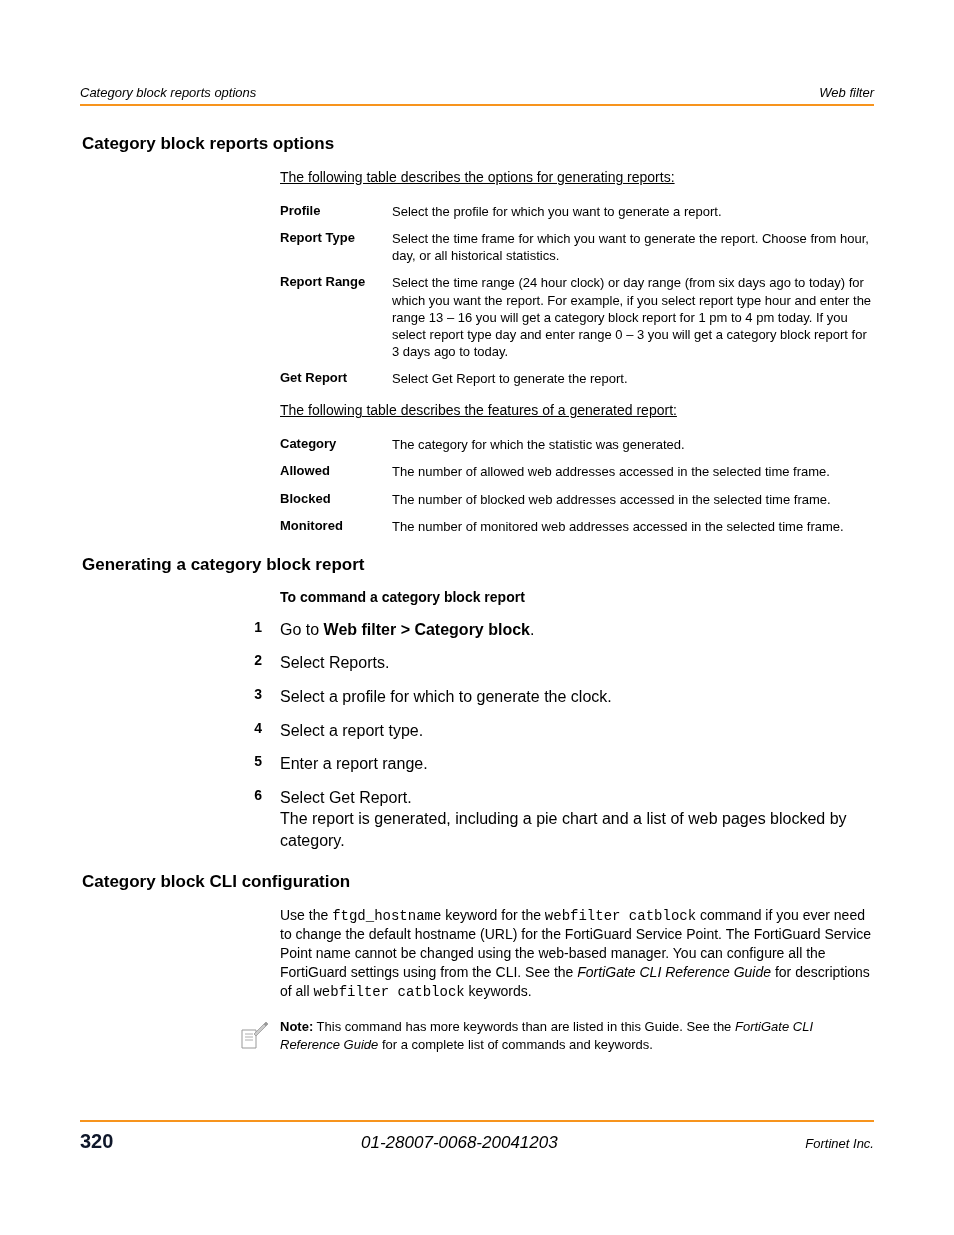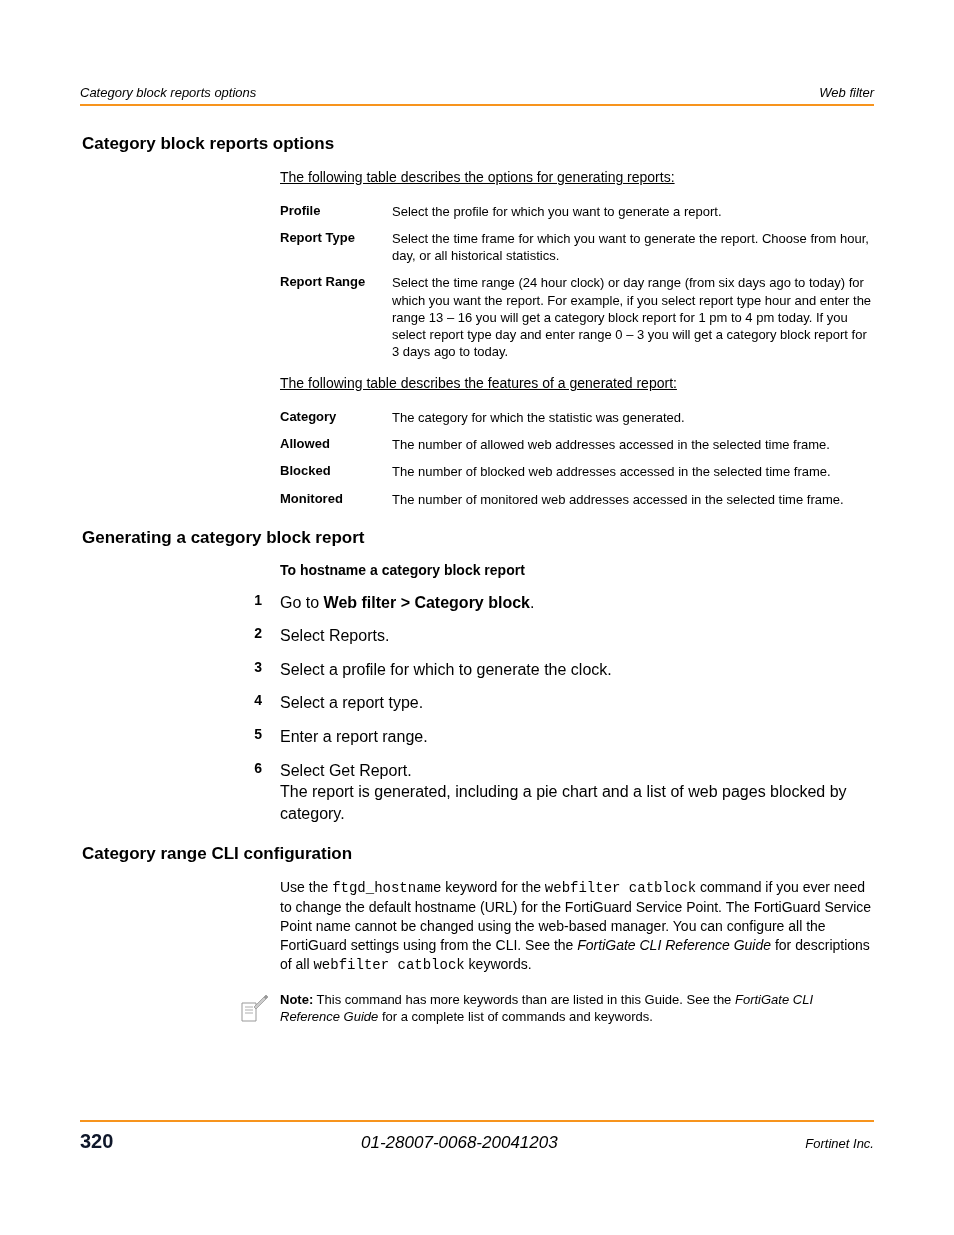--- a/index.html
+++ b/index.html
@@ -162,20 +162,24 @@
         <div class="opt-desc">Select the profile for which you want to generate a report.</div>
       </div>
       <div class="opt-row">
         <div class="opt-label">Report Type</div>
         <div class="opt-desc">Select the time frame for which you want to generate the report. Choose from hour, day, or all historical statistics.</div>
       </div>
       <div class="opt-row">
         <div class="opt-label">Report Range</div>
         <div class="opt-desc">Select the time range (24 hour clock) or day range (from six days ago to today) for which you want the report. For example, if you select report type hour and enter the range 13 – 16 you will get a category block report for 1 pm to 4 pm today. If you select report type day and enter range 0 – 3 you will get a category block report for 3 days ago to today.</div>
       </div>
+      <div class="opt-row">
+        <div class="opt-label">Get Report</div>
+        <div class="opt-desc">Select Get Report to generate the report.</div>
+      </div>
     </div>
 
     <p class="intro">The following table describes the features of a generated report:</p>
 
     <div class="opt-table">
       <div class="opt-row">
         <div class="opt-label">Category</div>
         <div class="opt-desc">The category for which the statistic was generated.</div>
       </div>
       <div class="opt-row">
@@ -186,21 +190,21 @@
         <div class="opt-label">Blocked</div>
         <div class="opt-desc">The number of blocked web addresses accessed in the selected time frame.</div>
       </div>
       <div class="opt-row">
         <div class="opt-label">Monitored</div>
         <div class="opt-desc">The number of monitored web addresses accessed in the selected time frame.</div>
       </div>
     </div>
 
     <h2>Generating a category block report</h2>
-    <p class="proc-heading">To hostname a category block report</p>
+    <p class="proc-heading">To command a category block report</p>
 
     <div class="step-row">
       <div class="step-num">1</div>
       <div class="step-text"><span>Go to </span><span class="b">Web filter &gt; Category block</span><span>.</span></div>
     </div>
     <div class="step-row">
       <div class="step-num">2</div>
       <div class="step-text">Select Reports.</div>
     </div>
     <div class="step-row">
@@ -216,21 +220,21 @@
       <div class="step-text">Enter a report range.</div>
     </div>
     <div class="step-row">
       <div class="step-num">6</div>
       <div class="step-text">
         <span>Select Get Report.</span><br>
         <span>The report is generated, including a pie chart and a list of web pages blocked by category.</span>
       </div>
     </div>
 
-    <h2>Category range CLI configuration</h2>
+    <h2>Category block CLI configuration</h2>
     <p class="cli-para">
       <span>Use the </span><span class="mono">ftgd_hostname</span><span> keyword for the </span><span class="mono">webfilter catblock</span><span> command if you ever need to change the default hostname (URL) for the FortiGuard Service Point. The FortiGuard Service Point name cannot be changed using the web-based manager. You can configure all the FortiGuard settings using from the CLI. See the </span><span class="ital">FortiGate CLI Reference Guide</span><span> for descriptions of all </span><span class="mono">webfilter catblock</span><span> keywords.</span>
     </p>
 
     <div class="note-row">
       <div class="note-icon">
         <svg width="34" height="34" viewBox="0 0 34 34">
           <path d="M6 28 L6 10 L20 10 L20 28 Z" fill="none" stroke="#999" stroke-width="1"></path>
           <line x1="9" y1="14" x2="17" y2="14" stroke="#999" stroke-width="0.8"></line>
           <line x1="9" y1="17" x2="17" y2="17" stroke="#999" stroke-width="0.8"></line>

